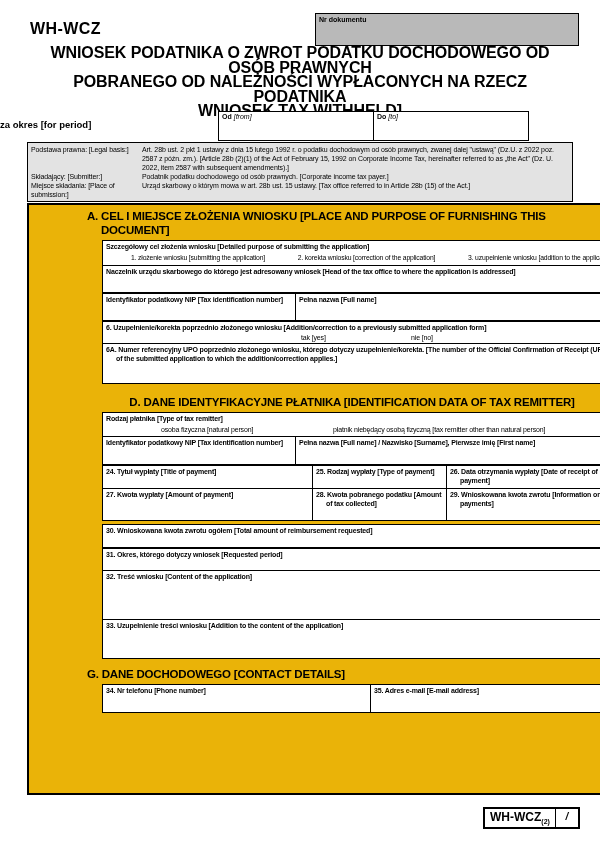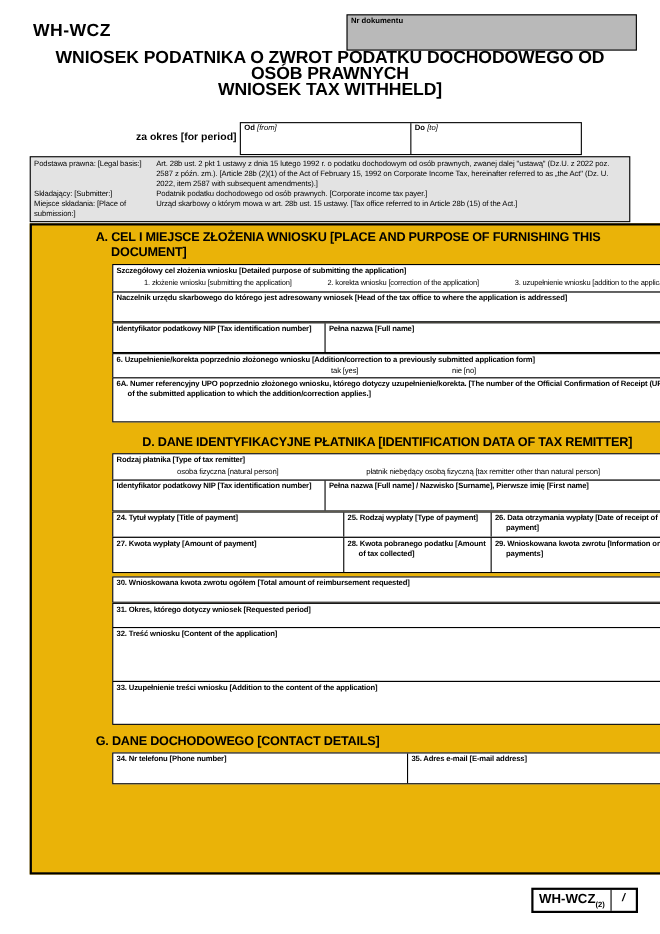--- a/index.html
+++ b/index.html
@@ -7,21 +7,21 @@
         font-family:"Liberation Sans",sans-serif;color:#000;overflow:hidden;
         -webkit-font-smoothing:antialiased;}
   .abs{position:absolute;}
 
   
   .logo{left:30px;top:20px;font-size:16px;font-weight:bold;letter-spacing:.4px;}
   .docnum{left:315px;top:13px;width:256px;height:27px;background:#b9b9b9;
           border:1.5px solid #000;font-size:7px;font-weight:bold;padding:2px 3px;}
   .title{left:38px;right:38px;top:46px;text-align:center;font-weight:bold;
          font-size:16px;line-height:14.5px;letter-spacing:-.1px;}
-  .period-label{left:0;top:119px;width:215px;text-align:right;font-weight:bold;font-size:9.5px;}
+  .period-label{left:0;top:119px;width:215px;text-align:left;font-weight:bold;font-size:9.5px;}
   .period-box{left:218px;top:111px;width:309px;height:28px;border:1.5px solid #000;
               display:flex;background:#fff;}
   .period-cell{flex:1;padding:1px 3px;font-size:7px;}
   .period-cell.first{border-right:1px solid #000;}
   .b{font-weight:bold;}
   .it{font-style:italic;font-weight:normal;}
 
   
   .legal{left:27px;top:142px;width:538px;border:1.5px solid #000;background:#e3e3e3;
          padding:2px 3px;font-size:7px;line-height:9px;display:grid;
@@ -59,20 +59,21 @@
 <div class="page">
 
   <div class="abs logo">WH-WCZ</div>
 
   <div class="abs docnum">
     <span>Nr dokumentu</span>
   </div>
 
   <div class="abs title">
     <div>WNIOSEK PODATNIKA O ZWROT PODATKU DOCHODOWEGO OD OSÓB PRAWNYCH</div>
+    <div>POBRANEGO OD NALEŻNOŚCI WYPŁACONYCH NA RZECZ PODATNIKA</div>
     <div>WNIOSEK TAX WITHHELD]</div>
   </div>
 
   <div class="abs period-label">za okres [for period]</div>
 
   <div class="abs period-box">
     <div class="period-cell first">
       <span class="b">Od</span>
       <span class="it">[from]</span>
     </div>

